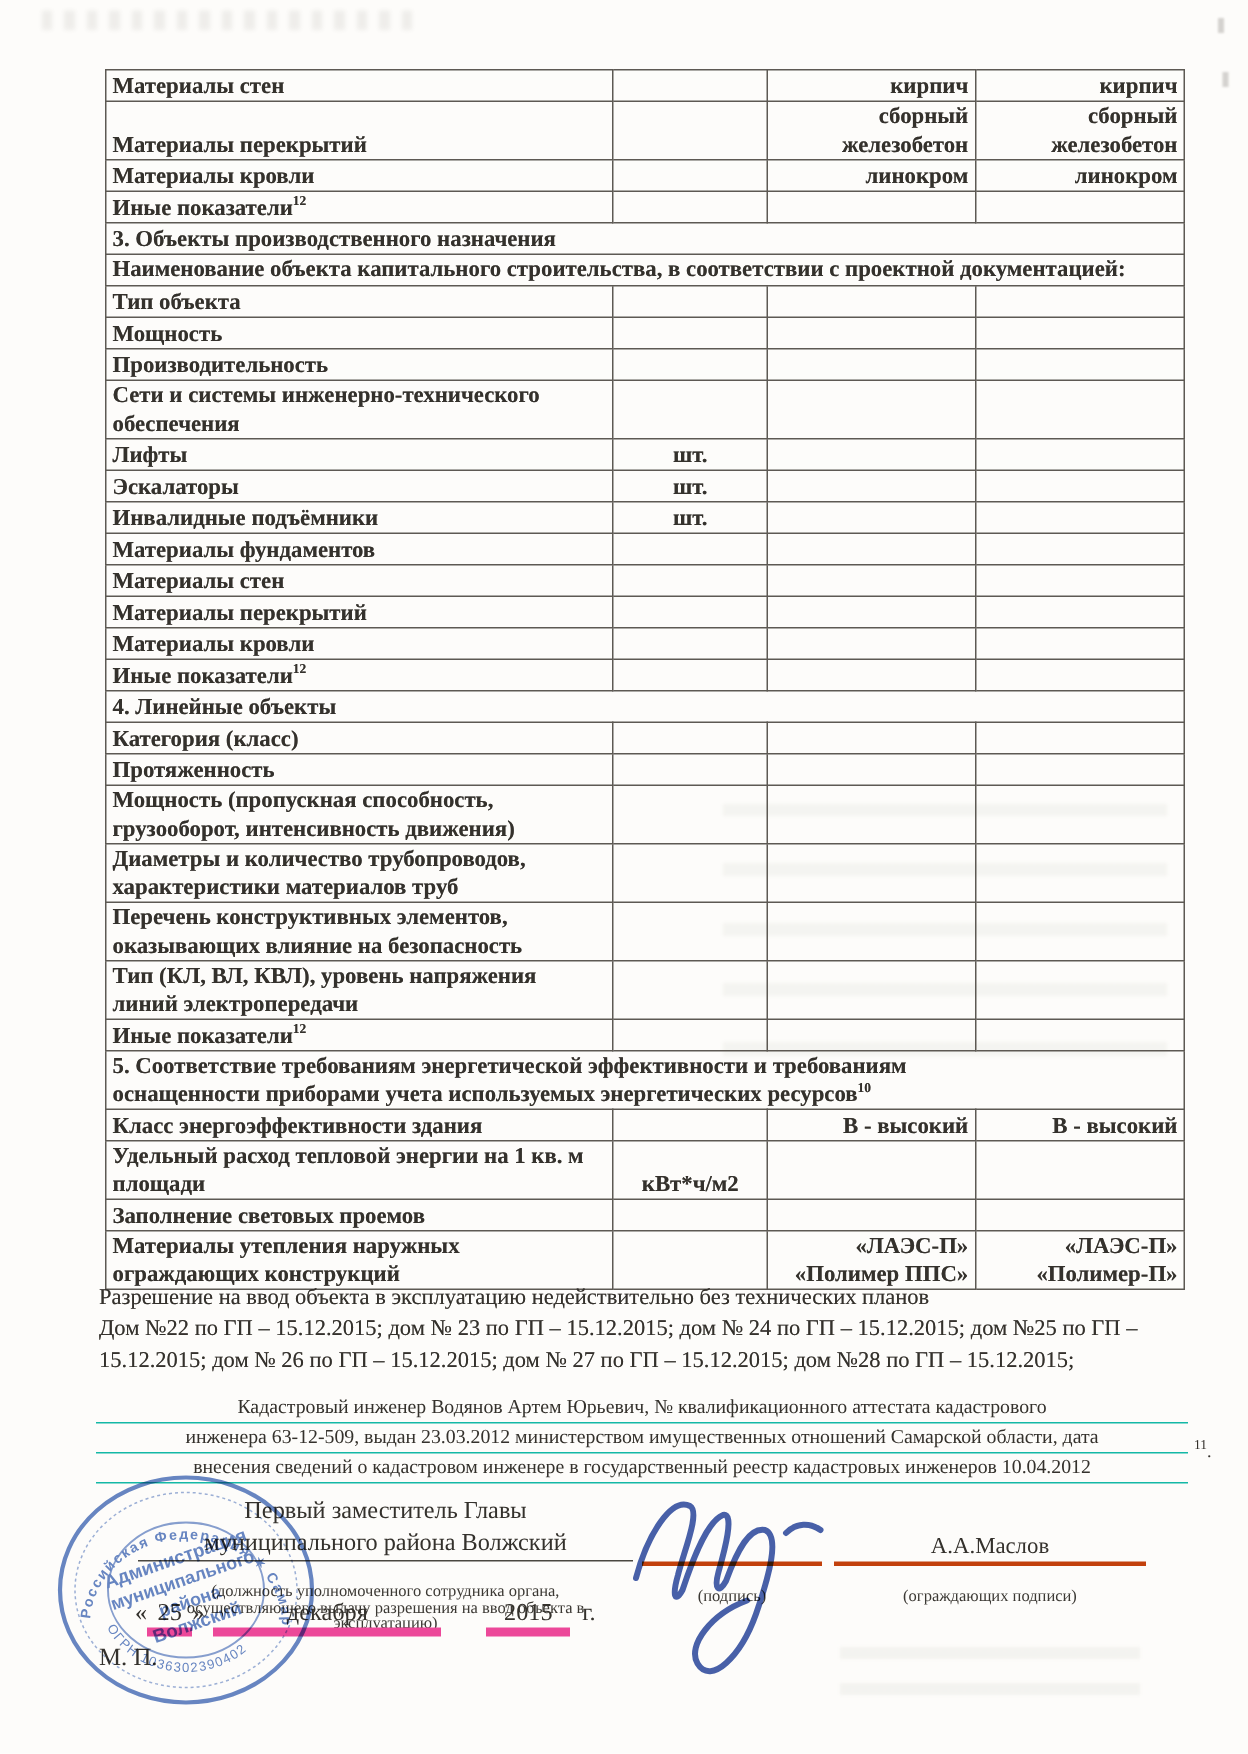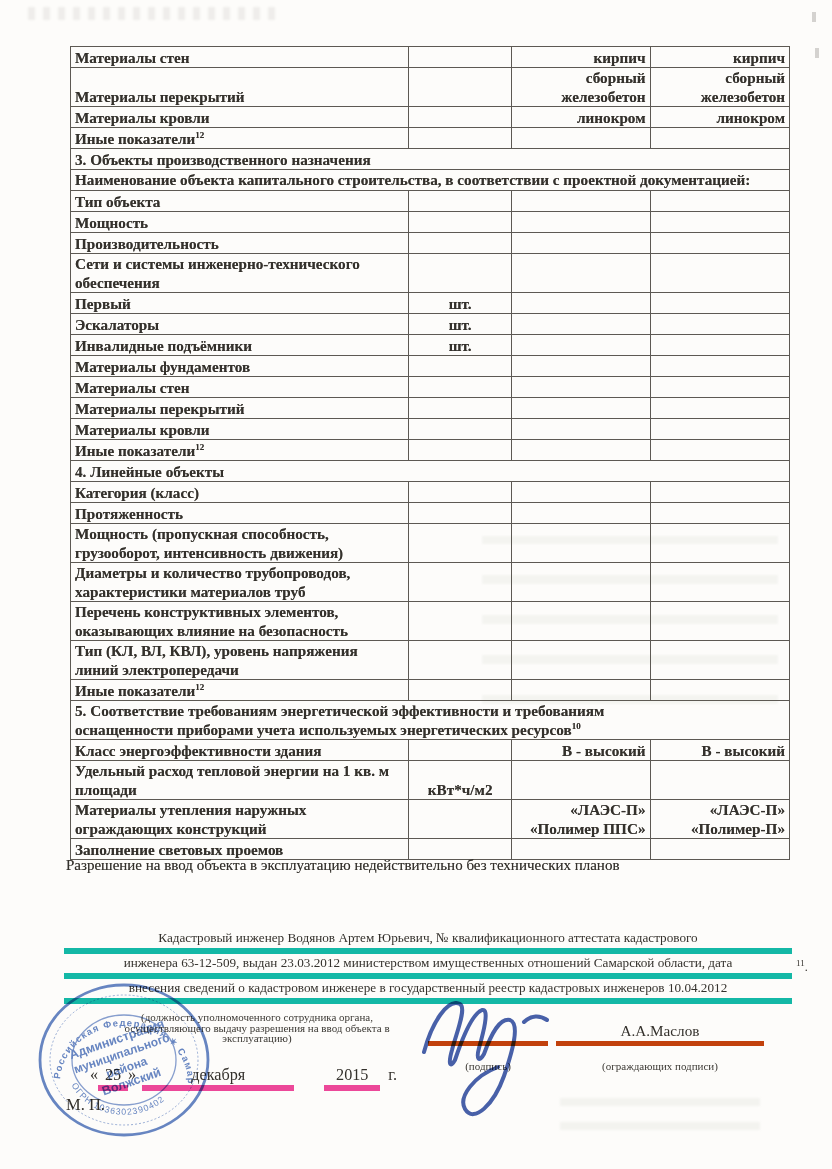--- a/index.html
+++ b/index.html
@@ -35,30 +35,30 @@
   td.c-val{text-align:right;vertical-align:middle;}
   tr.sec-h td{vertical-align:middle;}
   tr.sec-h .hl{display:block;}
   td.full-row{vertical-align:top;text-align:left;height:42px;}
   sup{font-size:9px;line-height:0;}
 
   
   .validity{position:absolute;left:66px;top:855px;width:747px;font-size:15px;line-height:21px;
     text-shadow:0 0 .3px rgba(52,49,44,.6);}
   .cadastral{position:absolute;left:64px;top:931px;width:728px;font-size:13.2px;line-height:13px;text-align:center;}
-  .cadastral .cline{border-bottom:6px solid #14b8a6;padding-bottom:4px;margin-bottom:2px;}
+  .cadastral .cline{border-bottom:1px solid #14b8a6;padding-bottom:4px;margin-bottom:2px;}
   .cad-footnote{position:absolute;left:796px;top:960px;font-size:12px;}
   .cad-footnote sup{font-size:9px;}
 
   
   .sig-left{position:absolute;left:92px;top:997px;width:330px;text-align:center;font-size:16.2px;line-height:21px;}
   .sig-left .pos{border-bottom:1px solid #4a4741;padding-bottom:1px;}
   .cap{font-size:11px;line-height:10.5px;color:#3c3934;margin-top:15px;}
   .sig-mid{position:absolute;left:428px;top:1021px;width:120px;text-align:center;}
-  .sig-mid .line, .sig-right .line{height:20px;border-bottom:5px solid #c2410c;}
+  .sig-mid .line, .sig-right .line{height:20px;border-bottom:3px solid #c2410c;}
   .sig-right{position:absolute;left:556px;top:1021px;width:208px;text-align:center;}
   .sig-right .line{font-size:15.2px;line-height:20px;}
   .date-line{position:absolute;left:90px;top:1066px;font-size:16.2px;}
   .u{display:inline-block;text-align:center;border-bottom:6px solid #ec4899;}
   .u-day{min-width:30px;}
   .u-month{min-width:152px;margin-left:2px;}
   .u-year{min-width:56px;margin-left:30px;}
   .g-suffix{margin-left:8px;}
   .mp{position:absolute;left:66px;top:1095px;font-size:16.5px;}
 
@@ -138,21 +138,21 @@
           <td class="c-val"></td>
           <td class="c-val"></td>
         </tr>
         <tr>
           <td class="c-label">Сети и системы инженерно-технического обеспечения</td>
           <td class="c-unit"></td>
           <td class="c-val"></td>
           <td class="c-val"></td>
         </tr>
         <tr>
-          <td class="c-label">Первый</td>
+          <td class="c-label">Лифты</td>
           <td class="c-unit">шт.</td>
           <td class="c-val"></td>
           <td class="c-val"></td>
         </tr>
         <tr>
           <td class="c-label">Эскалаторы</td>
           <td class="c-unit">шт.</td>
           <td class="c-val"></td>
           <td class="c-val"></td>
         </tr>
@@ -251,46 +251,51 @@
           <td class="c-val">В - высокий</td>
           <td class="c-val">В - высокий</td>
         </tr>
         <tr>
           <td class="c-label">Удельный расход тепловой энергии на 1 кв. м площади</td>
           <td class="c-unit">кВт*ч/м2</td>
           <td class="c-val"></td>
           <td class="c-val"></td>
         </tr>
         <tr>
+          <td class="c-label">Заполнение световых проемов</td>
+          <td class="c-unit"></td>
+          <td class="c-val"></td>
+          <td class="c-val"></td>
+        </tr>
+        <tr>
           <td class="c-label">Материалы утепления наружных ограждающих конструкций</td>
           <td class="c-unit"></td>
           <td class="c-val">«ЛАЭС-П» «Полимер ППС»</td>
           <td class="c-val">«ЛАЭС-П» «Полимер-П»</td>
         </tr>
-        <tr>
-          <td class="c-label">Заполнение световых проемов</td>
-          <td class="c-unit"></td>
-          <td class="c-val"></td>
-          <td class="c-val"></td>
-        </tr>
       </tbody>
   </table>
 
   <div class="validity">
     <div>Разрешение на ввод объекта в эксплуатацию недействительно без технических планов</div>
+    <div>Дом №22 по ГП – 15.12.2015; дом № 23 по ГП – 15.12.2015; дом № 24 по ГП – 15.12.2015; дом №25 по ГП – 15.12.2015; дом № 26 по ГП – 15.12.2015; дом № 27 по ГП – 15.12.2015; дом №28 по ГП – 15.12.2015;</div>
   </div>
 
   <div class="cadastral">
     <div class="cline">Кадастровый инженер Водянов Артем Юрьевич, № квалификационного аттестата кадастрового</div>
     <div class="cline">инженера 63-12-509, выдан 23.03.2012 министерством имущественных отношений Самарской области, дата</div>
     <div class="cline">внесения сведений о кадастровом инженере в государственный реестр кадастровых инженеров 10.04.2012</div>
   </div>
   <div class="cad-footnote"><sup>11</sup><span>.</span></div>
 
   <div class="sig-left">
+    <div class="pos">
+      <div>Первый заместитель Главы</div>
+      <div>муниципального района Волжский</div>
+    </div>
     <div class="cap">
       <div>(должность уполномоченного сотрудника органа,</div>
       <div>осуществляющего выдачу разрешения на ввод объекта в эксплуатацию)</div>
     </div>
   </div>
 
   <div class="sig-mid">
     <div class="line"></div>
     <div class="cap">(подпись)</div>
   </div>

